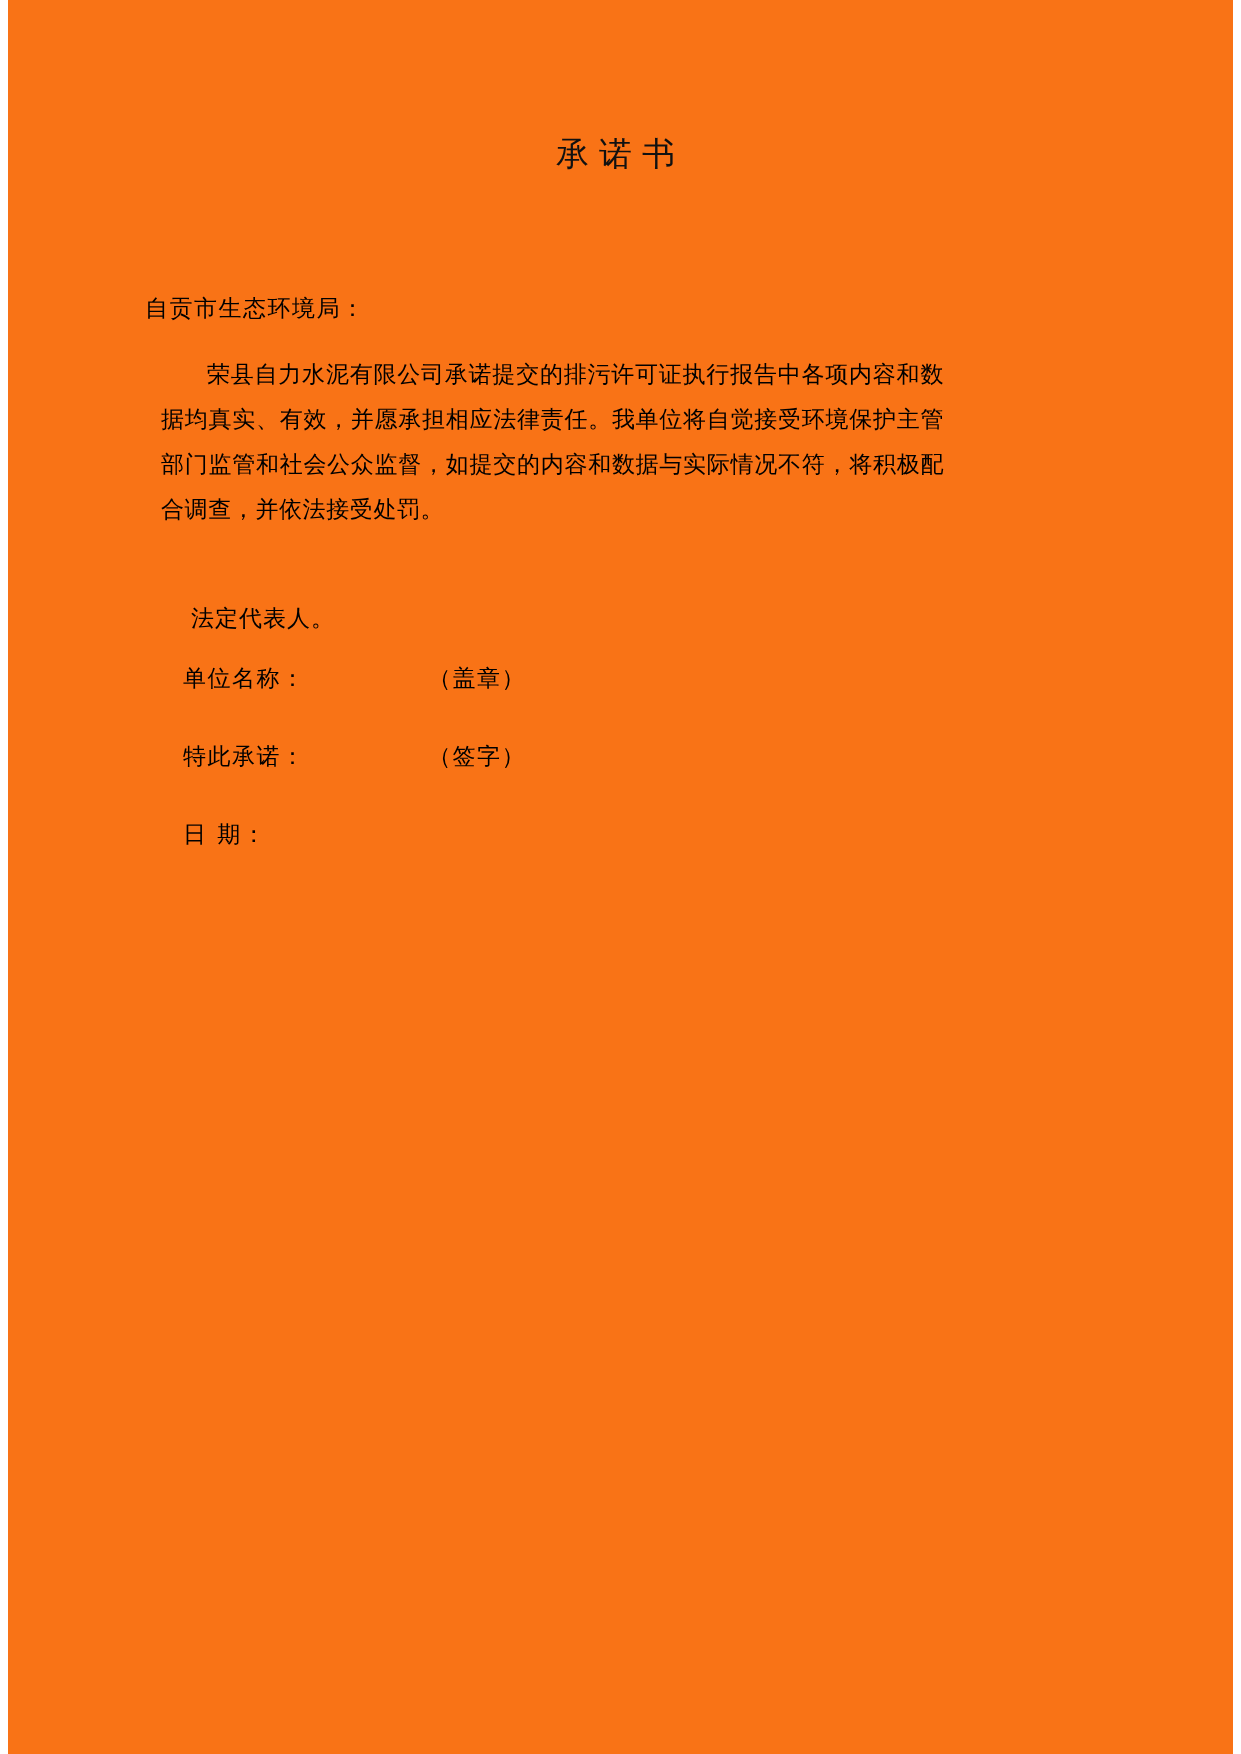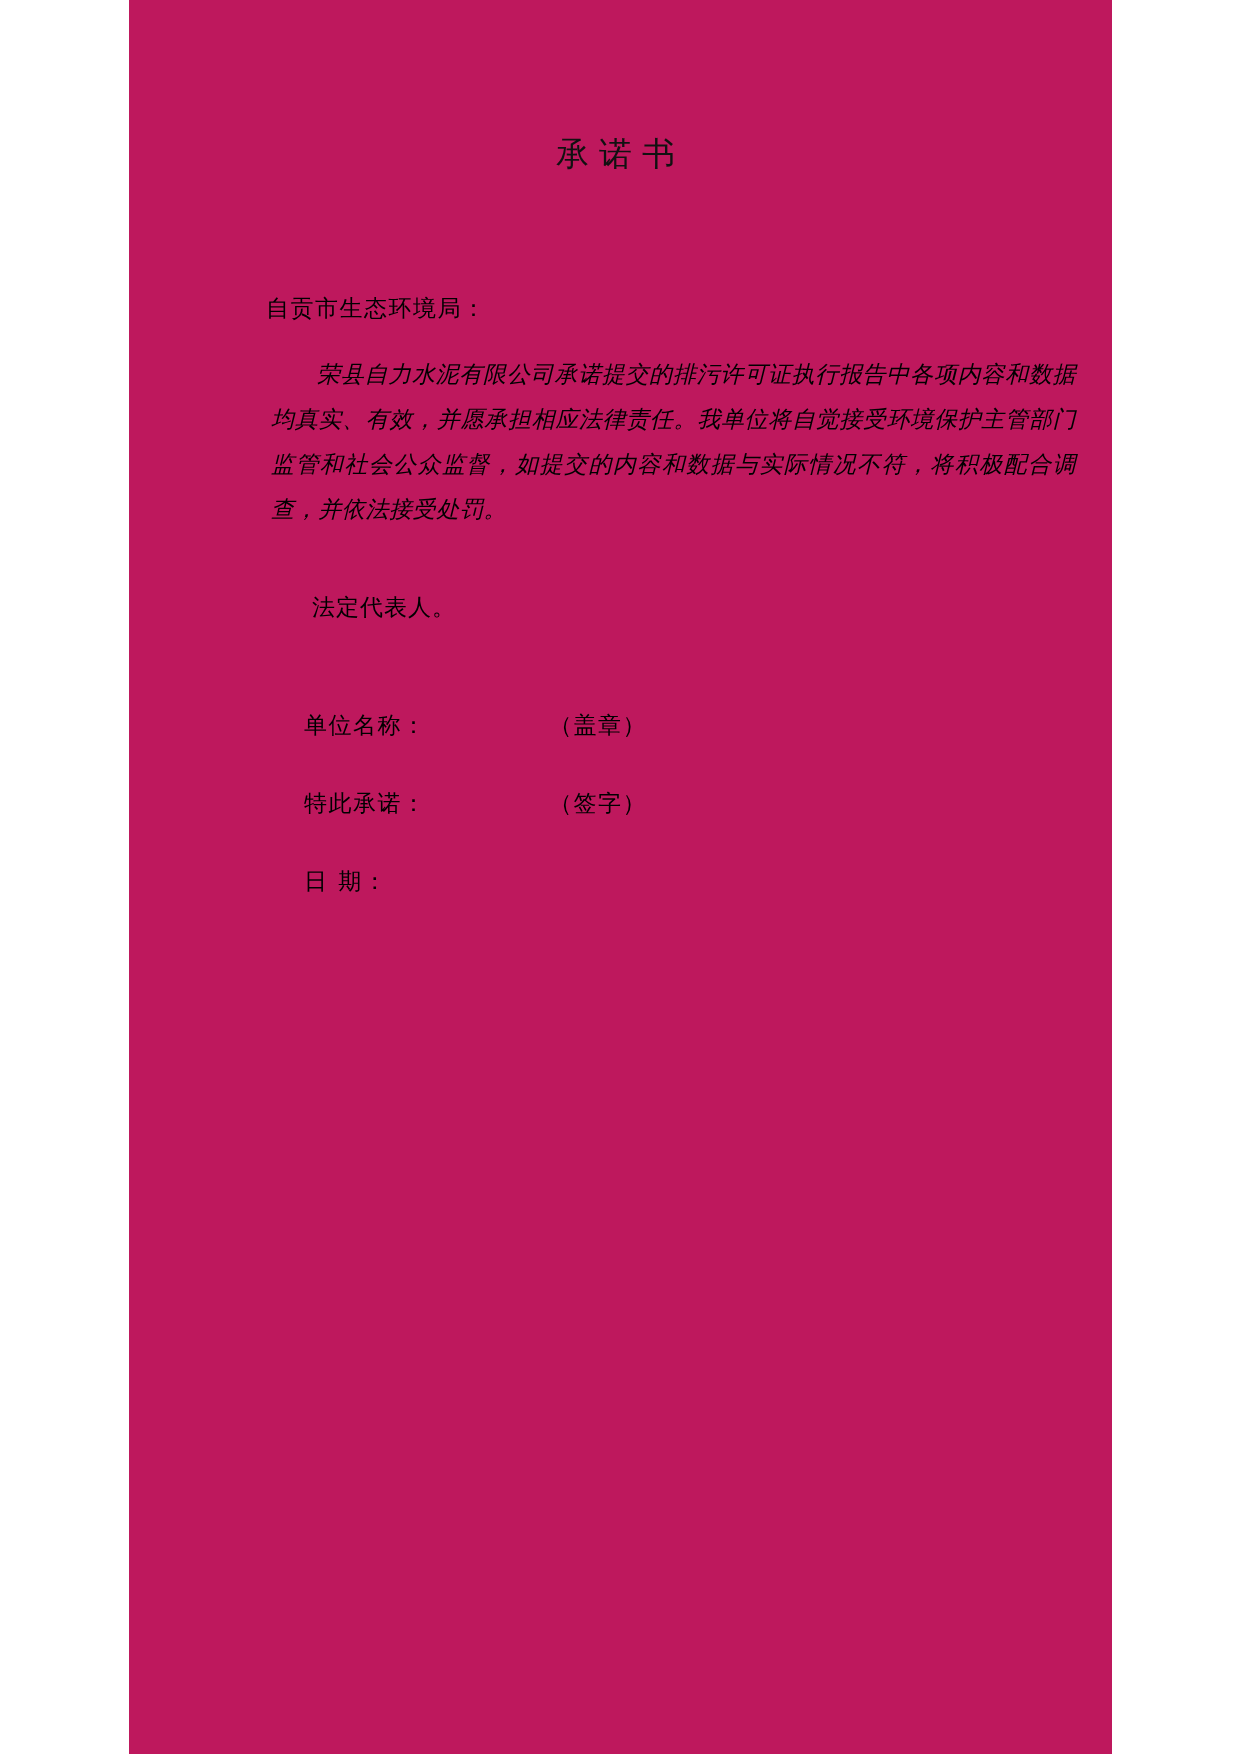--- a/index.html
+++ b/index.html
@@ -7,24 +7,24 @@
     margin: 0;
     padding: 0;
     background: #ffffff;
   }
   body {
     font-family: "DejaVu Serif", "Liberation Serif", serif;
     color: #000000;
   }
   .page {
     position: relative;
-    width: 983px;
+    width: 1225px;
     height: 1754px;
     margin: 0 auto;
-    background: #be185d;
+    background: #f97316;
     box-sizing: border-box;
     overflow: hidden;
   }
   .doc-title {
     position: absolute;
     top: 132px;
     left: 0;
     width: 100%;
     text-align: center;
     font-size: 33px;
@@ -44,43 +44,42 @@
     line-height: 40px;
     letter-spacing: 1.5px;
     margin: 0 0 24px 0;
   }
   .para {
     font-size: 23px;
     line-height: 45px;
     letter-spacing: 0.6px;
     text-align: justify;
     text-justify: inter-ideograph;
-    margin: 5px;
+    margin: 16px;
     text-indent: 46px;
-    font-style: italic;
   }
   .para-spacer {
     height: 48px;
   }
   .closing {
     font-size: 23px;
     line-height: 45px;
     letter-spacing: 1px;
     margin: 0;
     text-indent: 46px;
   }
   .sign-block {
     position: absolute;
     top: 663px;
     left: 175px;
     width: 700px;
   }
   .sign-row {
     display: flex;
-    align-items: flex-end;
+    align-items: flex-start;
     font-size: 23px;
     letter-spacing: 1.5px;
     height: 78px;
   }
   .sign-label {
     width: 245px;
     white-space: pre;
   }
   .sign-note {
     white-space: pre;

